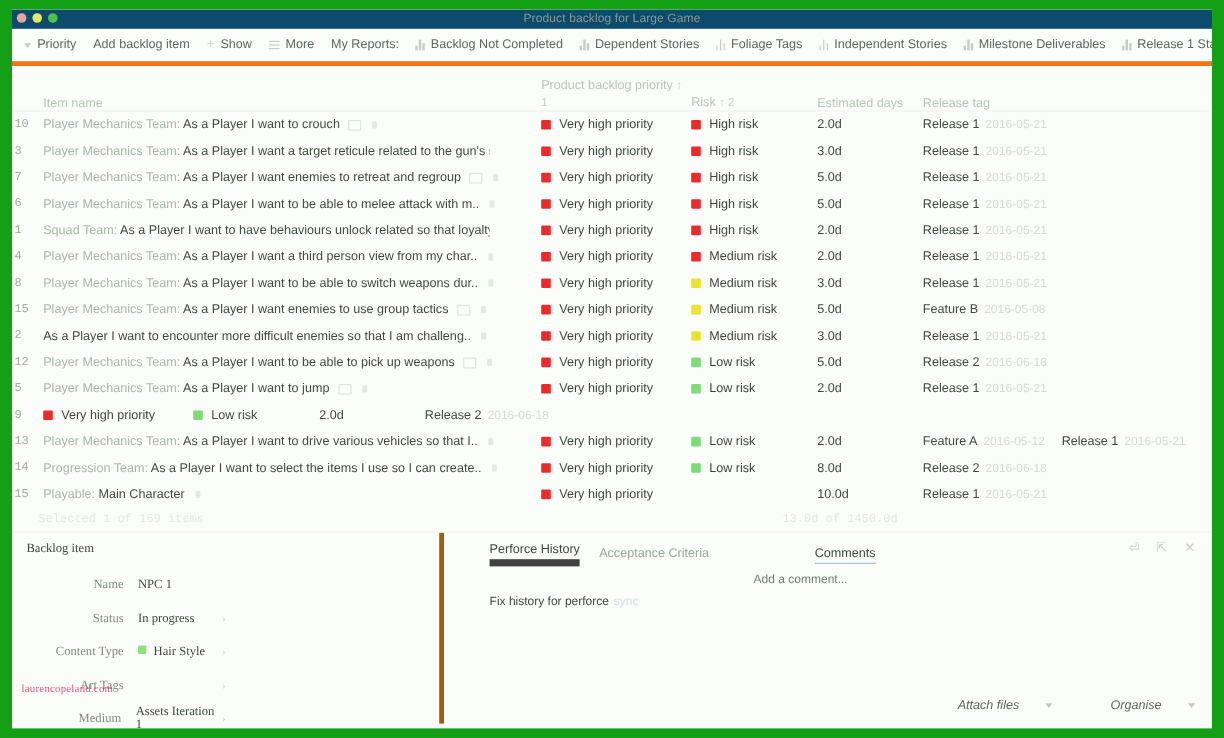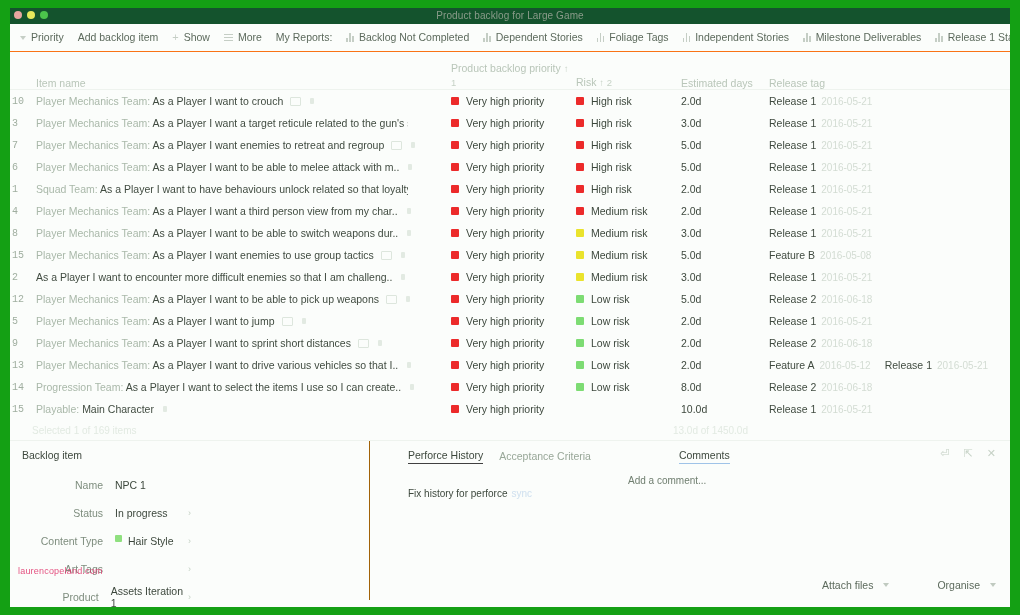--- a/index.html
+++ b/index.html
@@ -30,42 +30,42 @@
     left: 10px; top: 8px;
     width: 1000px; height: 599px;
     background: #fbfdfb;
     overflow: hidden;
   }
 
   
   .titlebar {
     position: relative;
     height: 16px;
-    background: #14532d;
+    background: #0c4a6e;
   }
   .lights { position:absolute; left:4px; top:3px; display:flex; gap:5px; }
   .light { width:8px; height:8px; border-radius:50%; }
   .light.red { background:#e8a5a0; }
   .light.yellow { background:#e6e85c; }
   .light.green { background:#4bc44b; }
   .win-title {
     text-align:center;
     font-size:10px;
     color:#8a9b8a;
     line-height:16px;
     letter-spacing:0.1px;
   }
 
   
   .toolbar {
     height: 27px;
     display:flex;
     align-items:center;
     background:#fbfdfb;
-    border-bottom:1px solid #f97316;
+    border-bottom:4px solid #f97316;
     padding-left: 10px;
     font-size: 10.5px;
     color: #5e6b5e;
     white-space: nowrap;
     overflow: hidden;
   }
   .tb-item {
     display:flex; align-items:center; gap:5px;
     padding: 0 10px 0 0;
     margin-right: 4px;
@@ -145,37 +145,39 @@
   .reldate { color:#d3dcd3; margin-left:5px; font-size:10px; }
   .rel2 { margin-left:14px; }
 
   .summaryrow {
     display:flex;
     height:20px;
     align-items:center;
     font-size:10px;
     color:#e2eae2;
     border-bottom:1px solid #eef3ee;
+    font-family:Liberation Mono, monospace;
   }
   .summaryrow .left { padding-left:22px; }
   .summaryrow .right { margin-left:auto; margin-right:262px; }
 
   
   .detail {
     display:flex;
     height:159px;
     background:#fbfdfb;
     position:relative;
   }
   .detail-left {
     width:360px;
-    border-right:1px solid #a16207;
+    border-right:4px solid #a16207;
     box-sizing:border-box;
     padding:8px 0 0 0;
     position:relative;
+    font-family:Liberation Serif, serif;
   }
   .detail-title {
     font-size:10.5px; color:#3c473c; padding-left:12px; margin-bottom:10px;
   }
   .field { display:flex; align-items:center; height:28px; font-size:10.5px; }
   .field .flabel { width:105px; text-align:right; color:#7e8d7e; padding-right:12px; box-sizing:border-box; }
   .field .fvalue { color:#3c473c; display:flex; align-items:flex-start; }
   .field .fchev { margin-left:auto; margin-right:178px; color:#c2cfc2; font-size:9px; }
   .swatch { width:7px;height:7px;border-radius:1px;background:#8fe07f;margin-right:6px; }
 
@@ -184,38 +186,38 @@
     left:8px; bottom:24px;
     color:#e0336b;
     font-size:9px;
     opacity:.85;
     letter-spacing:.2px;
   }
 
   .detail-right { flex:1; position:relative; padding-top:8px; }
   .tabs-row { display:flex; align-items:center; font-size:10.5px; padding-left:38px; }
   .tab { color:#98a798; margin-right:16px; padding-bottom:2px; }
-  .tab.active { color:#3c473c; border-bottom:1px solid #404040; }
+  .tab.active { color:#3c473c; border-bottom:6px solid #404040; }
   .tab.comments { color:#3c473c; border-bottom:1px solid #9fc3e8; margin-left:72px; }
 
   .hist-note { font-size:10px; color:#3c473c; padding-left:38px; margin-top:24px; }
   .hist-note .lnk { color:#cfe0ef; margin-left:4px; }
   .comment-ph { position:absolute; left:258px; top:34px; font-size:10px; color:#6f7e6f; }
 
   .panel-actions { position:absolute; right:14px; top:6px; display:flex; gap:14px; color:#c6d2c6; font-size:11px; }
 
   .bottom-actions {
     position:absolute;
     right:0; bottom:0;
     height:30px;
     display:flex; align-items:center;
     font-size:10.5px; color:#5c6a5c;
     padding-right:14px;
   }
-  .ba-item { display:flex; align-items:center; gap:10px; margin-left:48px; }
+  .ba-item { display:flex; align-items:center; gap:22px; margin-left:48px;font-style:italic; }
   .ba-item .ico-caret { opacity:.6; }
 </style>
 </head>
 <body>
 
 <div id="app">
   <div class="frame-top"></div>
   <div class="frame-bottom"></div>
   <div class="frame-left"></div>
   <div class="frame-right"></div>
@@ -539,25 +541,20 @@
               <span>Low risk</span>
             </div>
             <div class="cell c-days">2.0d</div>
             <div class="cell c-rel">
               <span class="reltag">Release 1</span>
               <span class="reldate">2016-05-21</span>
             </div>
           </div>
           <div class="row">
             <div class="cell c-num">9</div>
-            <div class="cell c-name">
-              <span class="name-inner"><span class="team">Player Mechanics Team:</span> <span class="story">As a Player I want to sprint short distances</span></span>
-              <span class="mini-box"></span>
-              <span class="mini-dot"></span>
-            </div>
             <div class="cell c-prio">
               <span class="sq red"></span>
               <span>Very high priority</span>
             </div>
             <div class="cell c-risk">
               <span class="sq green"></span>
               <span>Low risk</span>
             </div>
             <div class="cell c-days">2.0d</div>
             <div class="cell c-rel">
@@ -660,21 +657,21 @@
               <div class="fchev">›</div>
             </div>
             <div class="field">
               <div class="flabel">Art Tags</div>
               <div class="fvalue">
                 <span></span>
               </div>
               <div class="fchev">›</div>
             </div>
             <div class="field">
-              <div class="flabel">Product</div>
+              <div class="flabel">Medium</div>
               <div class="fvalue">
                 <span>Assets Iteration 1</span>
               </div>
               <div class="fchev">›</div>
             </div>
           </div>
         <div class="watermark">laurencopeland.com</div>
       </div>
 
       <div class="detail-right">

